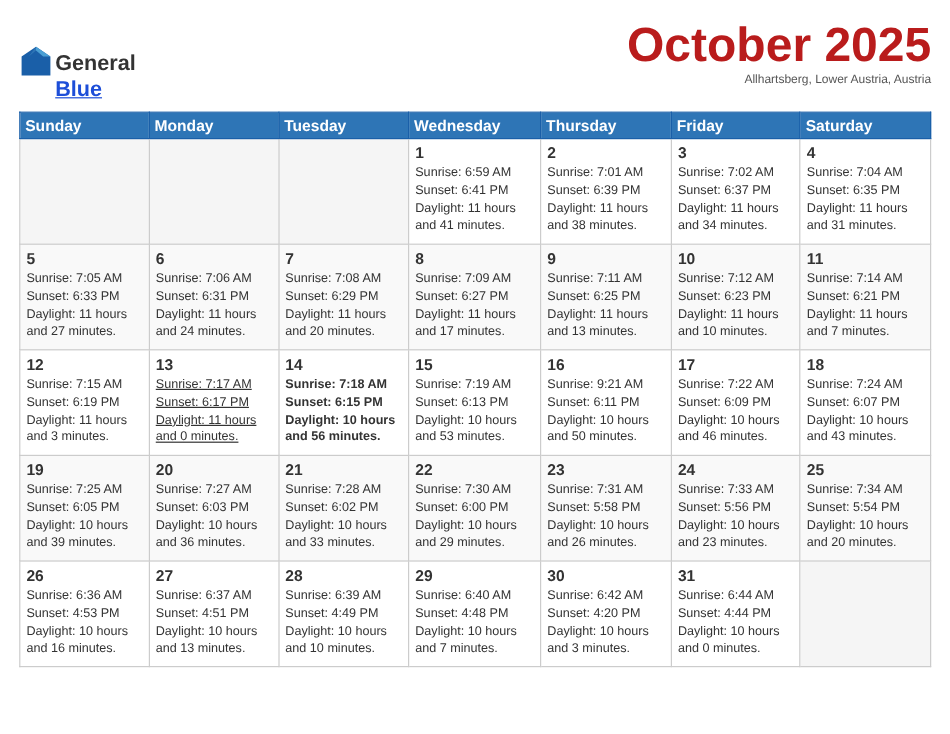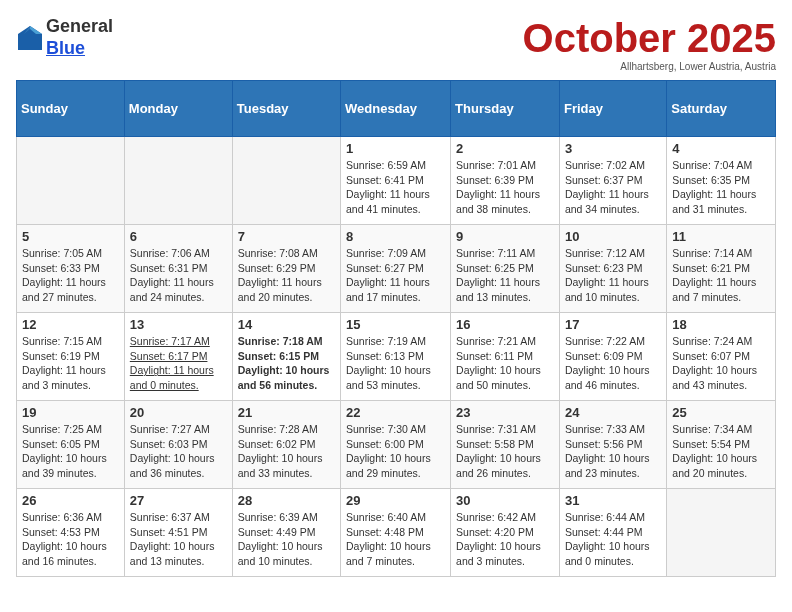--- a/index.html
+++ b/index.html
@@ -18,21 +18,21 @@
     }
     .logo {
       display: flex;
       align-items: center;
     }
     .logo-text {
       font-size: 18px;
       font-weight: bold;
       line-height: 1.2;
     }
-    .logo-text .general { color: #333; }
+    .logo-text .general { color: #333; margin-top: 26px; }
     .logo-text .blue { color: #1d4ed8; text-decoration: underline; }
     .logo-icon {
       width: 28px;
       height: 28px;
       margin-right: 2px;
     }
     .title-block { text-align: right; }
     .month-title {
       font-size: 40px;
       font-weight: bold;
@@ -45,21 +45,21 @@
     .calendar {
       width: 100%;
       border-collapse: collapse;
       border: 1px solid #ccc;
     }
     .calendar th {
       background-color: #2e75b6;
       color: #fff;
       font-size: 13px;
       font-weight: bold;
-      padding: 20px 4px;
+      padding: 3px 4px;
       text-align: left;
       border: 1px solid #1a5fa8;
     }
     .calendar td {
       border: 1px solid #ccc;
       vertical-align: top;
       padding: 4px 5px;
       font-size: 11px;
       color: #333;
       width: 113px;
@@ -211,21 +211,21 @@
 Daylight: 10 hours and 56 minutes.</div>
         </td>
         <td>
           <span class="day-number">15</span>
           <div class="day-info" style="white-space: pre-line;">Sunrise: 7:19 AM
 Sunset: 6:13 PM
 Daylight: 10 hours and 53 minutes.</div>
         </td>
         <td>
           <span class="day-number">16</span>
-          <div class="day-info" style="white-space: pre-line;">Sunrise: 7:21 AM
+          <div class="day-info" style="white-space: pre-line;">Sunrise: 9:21 AM
 Sunset: 6:11 PM
 Daylight: 10 hours and 50 minutes.</div>
         </td>
         <td>
           <span class="day-number">17</span>
           <div class="day-info" style="white-space: pre-line;">Sunrise: 7:22 AM
 Sunset: 6:09 PM
 Daylight: 10 hours and 46 minutes.</div>
         </td>
         <td>

